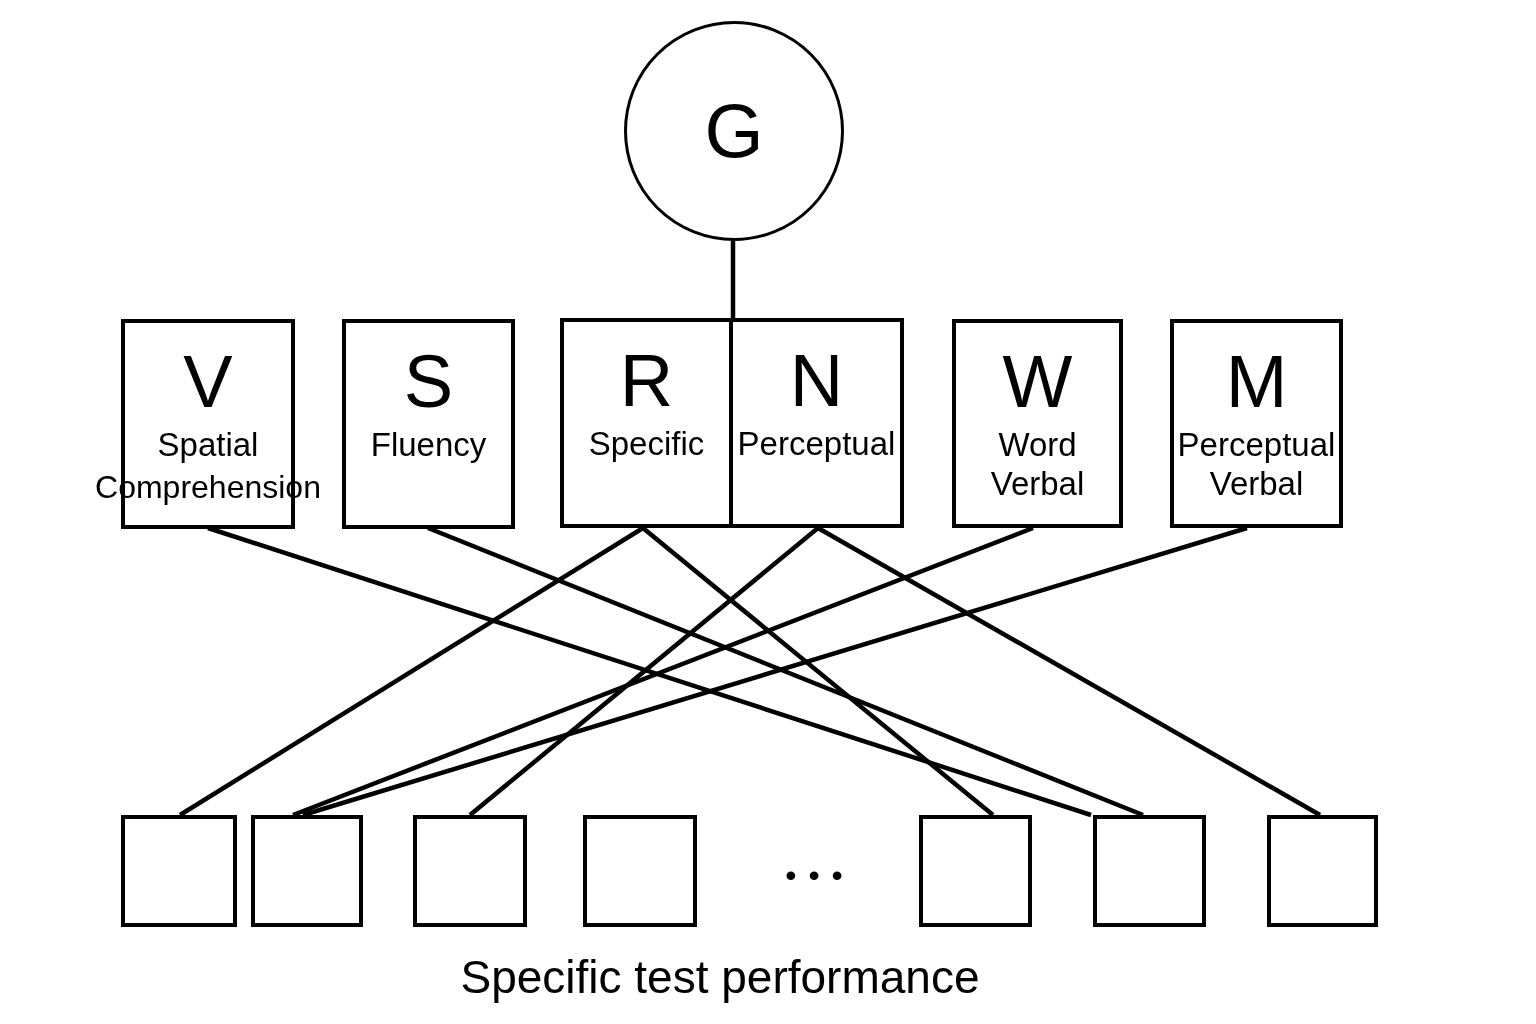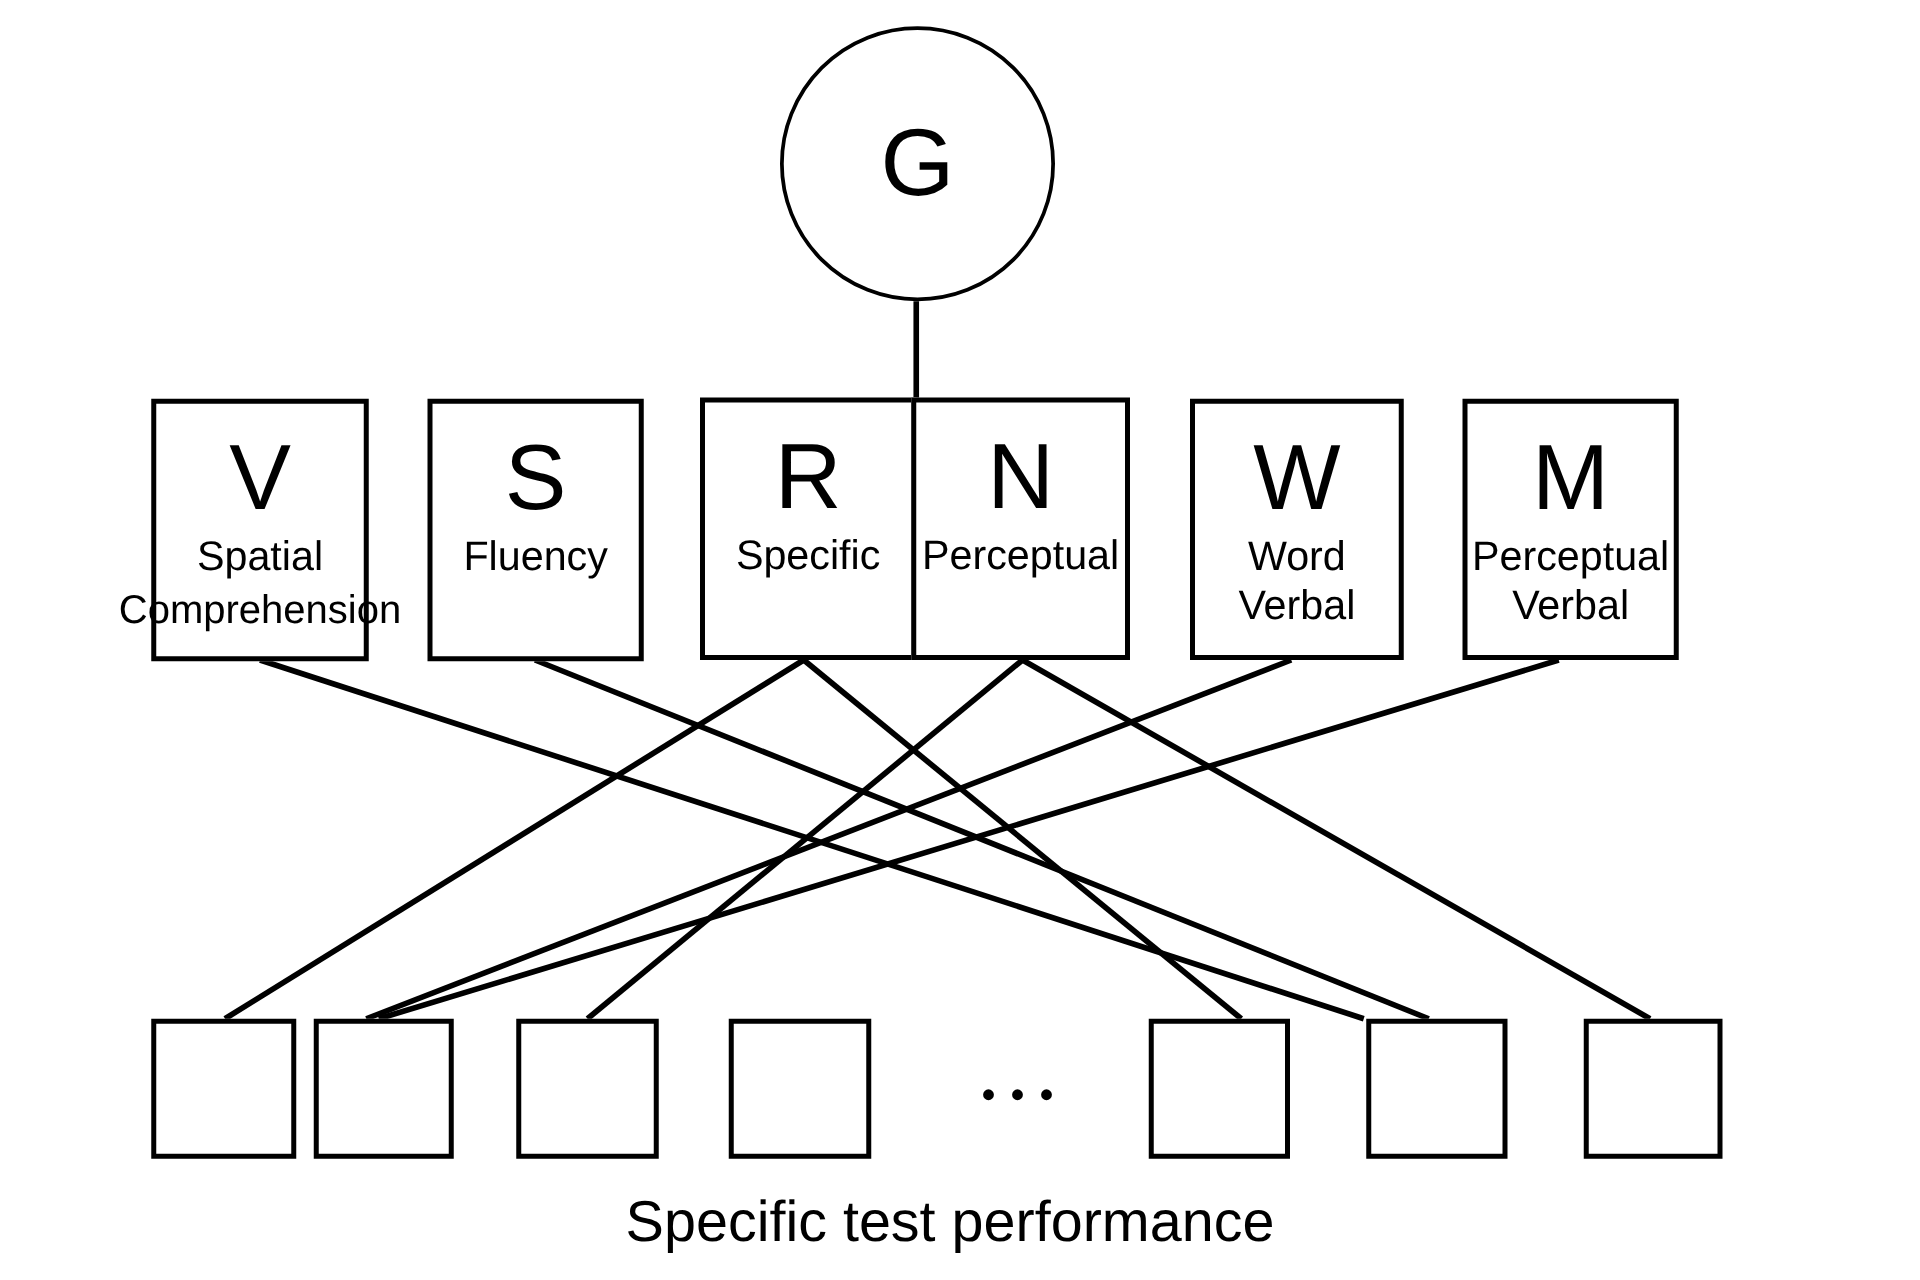--- a/index.html
+++ b/index.html
@@ -35,21 +35,21 @@
   .sq3{left:413px;width:114px;}
   .sq4{left:583px;width:114px;}
   .sq5{left:919px;width:113px;}
   .sq6{left:1093px;width:113px;}
   .sq7{left:1267px;width:111px;}
   .ellipsis{
     position:absolute;z-index:2;left:738px;top:853px;width:140px;text-align:center;
     font-size:32px;letter-spacing:12px;padding-left:12px;line-height:1.4;
   }
   .caption{
-    position:absolute;z-index:2;left:416px;top:950px;width:688px;text-align:center;
+    position:absolute;z-index:2;left:376px;top:950px;width:688px;text-align:center;
     font-size:46px;line-height:1.2;white-space:nowrap;
   }
 </style>
 </head>
 <body>
 
 <div id="canvas">
 
   <svg id="edges-layer" viewBox="0 0 1536 1024" xmlns="http://www.w3.org/2000/svg">
       <line x1="733" y1="241" x2="733" y2="320"></line>

